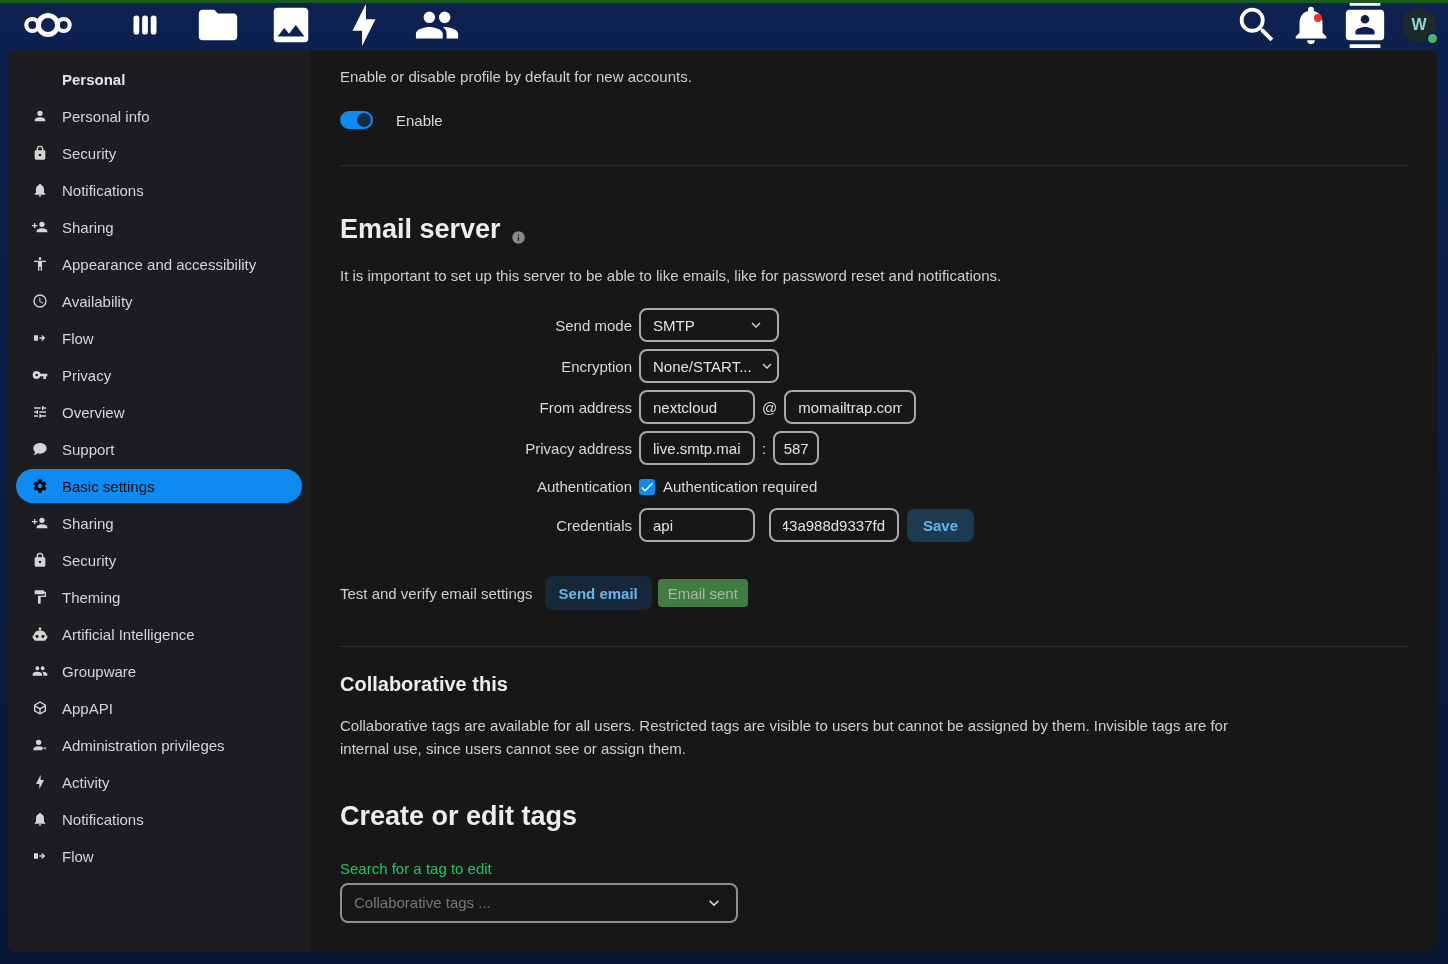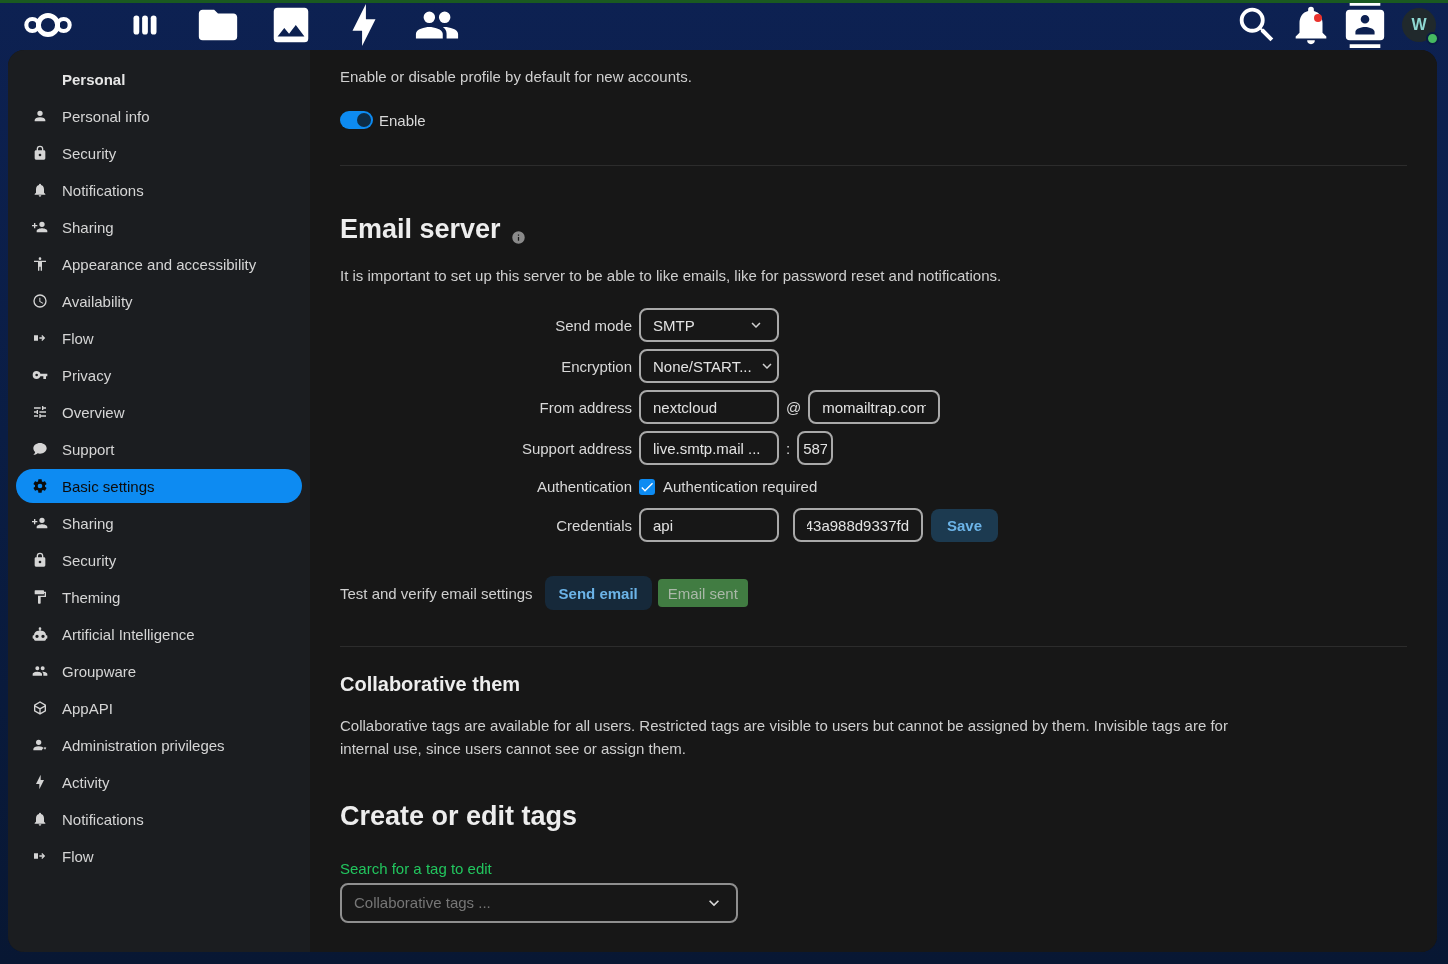--- a/index.html
+++ b/index.html
@@ -18,60 +18,60 @@
   .app-icons { display:flex; margin-left:48px; gap:27px; }
   .hicon { width:46px; height:46px; display:flex; align-items:center; justify-content:center; color:#fff; cursor:pointer; position:relative; }
   .hicon svg { width:21px; height:21px; }
   .topbar-right { margin-left:auto; display:flex; align-items:center; gap:8px; margin-right:12px; }
   .badge-dot { position:absolute; top:12px; right:12px; width:8px; height:8px; border-radius:50%; background:#e9322d; }
   .avatar { width:34px; height:34px; border-radius:50%; background:#20292c; color:#8fd8d2; font-weight:bold;
     display:flex; align-items:center; justify-content:center; font-size:16px; position:relative; cursor:pointer; margin-left:6px; }
   .status-dot { position:absolute; right:-3px; bottom:-3px; width:13px; height:13px; border-radius:50%; background:#46ba61; border:2px solid #0a1d44; }
 
   
-  .app { position:absolute; top:50px; left:8px; right:11px; bottom:12px; border-radius:16px; overflow:hidden;
+  .app { position:absolute; top:50px; left:8px; right:11px; bottom:12px; border-radius:8px; overflow:hidden;
     display:flex; background:#171717; }
 
   
   .sidebar { width:302px; flex:none; background:#1b1d20; padding:12px 8px; overflow:hidden; }
   .nav-caption { font-weight:bold; color:#e6e6e6; padding:8px 10px 8px 46px; height:34px; display:flex; align-items:center; }
   .nav-caption + .nav-caption, .nav-item + .nav-caption { margin-top:18px; }
   .nav-item { height:34px; margin-top:3px; border-radius:17px; display:flex; align-items:center; padding:0 10px 0 16px;
     color:#d5d5d5; cursor:pointer; }
   .nav-item.active { background:#0d8bf2; color:#0c0c0c; }
   .nav-icon { width:16px; height:16px; margin-right:14px; display:flex; }
   .nav-icon svg { width:16px; height:16px; }
   .nav-label { white-space:nowrap; }
 
   
   .content { flex:1; overflow:hidden; padding:0 30px; background:#171717; }
   .section { border-bottom:1px solid #2c2c2c; }
   .section:last-child { border-bottom:none; }
   .muted { color:#cfcfcf; }
 
   .profile-section { padding:18px 0 36px 0; }
-  .toggle-row { display:flex; align-items:center; gap:6px; margin-top:26px; cursor:pointer; width:max-content; }
+  .toggle-row { display:flex; align-items:center; gap:23px; margin-top:26px; cursor:pointer; width:max-content; }
   .toggle { width:33px; height:18px; border-radius:9px; background:#0d8bf2; position:relative; flex:none; }
   .toggle .knob { position:absolute; right:2px; top:2px; width:14px; height:14px; border-radius:50%; background:#0e2c46; }
 
   .email-section { padding:48px 0 36px 0; }
   h2.big { font-size:27px; font-weight:bold; color:#ededed; display:flex; align-items:flex-end; gap:10px; }
   .info-icon { width:15px; height:15px; color:#8a8a8a; display:inline-flex; }
   .info-icon svg { width:15px; height:15px; }
   .section-desc { margin-top:22px; color:#cfcfcf; }
 
   .mailform { margin-top:24px; display:flex; flex-direction:column; gap:7px; }
   .frow { display:flex; align-items:center; }
   .flabel { width:292px; text-align:right; margin-right:7px; color:#d8d8d8; flex:none; }
   .field, .selectbox { height:34px; border:2px solid #a9a9a9; border-radius:8px; background:transparent;
     color:#e3e3e3; font-size:15px; font-family:inherit; padding:0 12px; }
   .selectbox { display:flex; align-items:center; justify-content:space-between; width:140px; cursor:pointer; gap:6px; }
   .selectbox .chev { width:18px; height:18px; color:#d0d0d0; flex:none; display:flex; }
   .selectbox .chev svg { width:18px; height:18px; }
-  .w140 { width:140px; } .w132 { width:132px; } .w48 { width:36px; text-align:center; padding:0 4px; } .w130 { width:130px; }
+  .w140 { width:116px; } .w132 { width:132px; } .w48 { width:46px; text-align:center; padding:0 4px; } .w130 { width:130px; }
   .sep { margin:0 7px; color:#d8d8d8; }
   .authrow { margin:6px 0; }
   .checkbox { width:16px; height:16px; border-radius:3px; background:#0d8bf2; display:inline-flex; align-items:center;
     justify-content:center; margin-right:8px; cursor:pointer; flex:none; }
   .checkbox svg { width:13px; height:13px; color:#fff; }
   .btn-secondary { margin-left:8px; height:33px; padding:0 16px; border:none; border-radius:8px; background:#1c3a50;
     color:#6cb4e8; font-weight:bold; font-size:15px; font-family:inherit; cursor:pointer; }
   .testrow { margin-top:34px; display:flex; align-items:center; }
   .btn-send { margin-left:12px; height:34px; padding:0 14px; border:none; border-radius:8px; background:#16293a;
     color:#6cb4e8; font-weight:bold; font-size:15px; font-family:inherit; cursor:pointer; }
@@ -395,21 +395,21 @@
               </span>
           </div>
         </div>
         <div class="frow">
           <span class="flabel">From address</span>
           <input class="field w140" value="nextcloud" style="">
           <span class="sep">@</span>
           <input class="field w132" value="momailtrap.com" style="">
         </div>
         <div class="frow">
-          <span class="flabel">Support address</span>
+          <span class="flabel">Privacy address</span>
           <input class="field w140" value="live.smtp.mail ..." style="">
           <span class="sep">:</span>
           <input class="field w48" value="587" style="">
         </div>
         <div class="frow authrow">
           <span class="flabel">Authentication</span>
           <span class="checkbox">
               <svg viewBox="0 0 24 24" fill="currentColor" style="width:100%;height:100%;display:block">
                 <path d="M21,7L9,19L3.5,13.5L4.91,12.09L9,16.17L19.59,5.59L21,7Z"></path>
               </svg>
@@ -425,21 +425,21 @@
       </div>
 
       <div class="testrow">
         <span class="muted">Test and verify email settings</span>
         <button class="btn-send">Send email</button>
         <button class="btn-sent">Email sent</button>
       </div>
     </section>
 
     <section class="section tags-section">
-      <h3 class="mid">Collaborative them</h3>
+      <h3 class="mid">Collaborative this</h3>
       <div class="tags-desc">Collaborative tags are available for all users. Restricted tags are visible to users but cannot be assigned by them. Invisible tags are for internal use, since users cannot see or assign them.</div>
 
       <div class="create-title">Create or edit tags</div>
 
       <div class="inp-label">Search for a tag to edit</div>
       <div class="tagselect">
         <span class="ph">Collaborative tags ...</span>
         <span class="chev">
             <svg viewBox="0 0 24 24" fill="currentColor" style="width:100%;height:100%;display:block">
               <path d="M7.41,8.58L12,13.17L16.59,8.58L18,10L12,16L6,10L7.41,8.58Z"></path>

